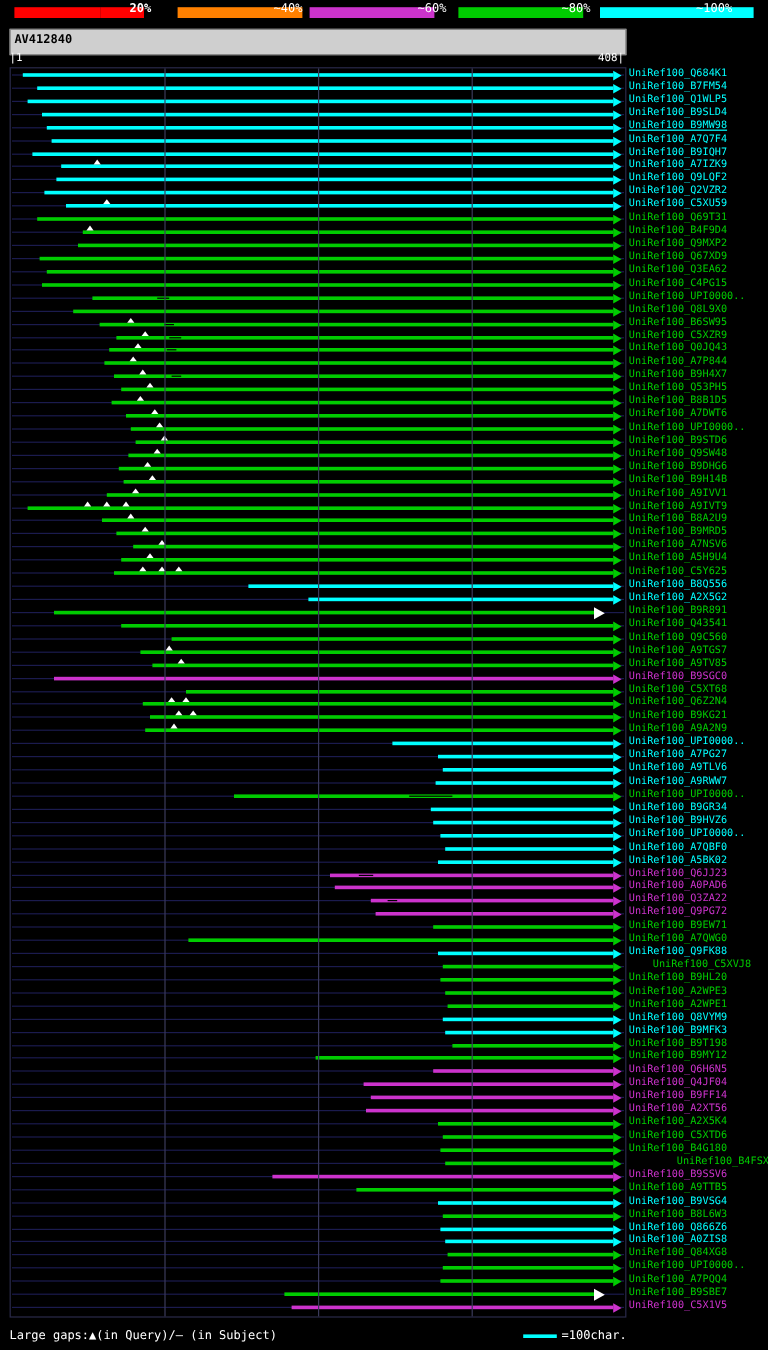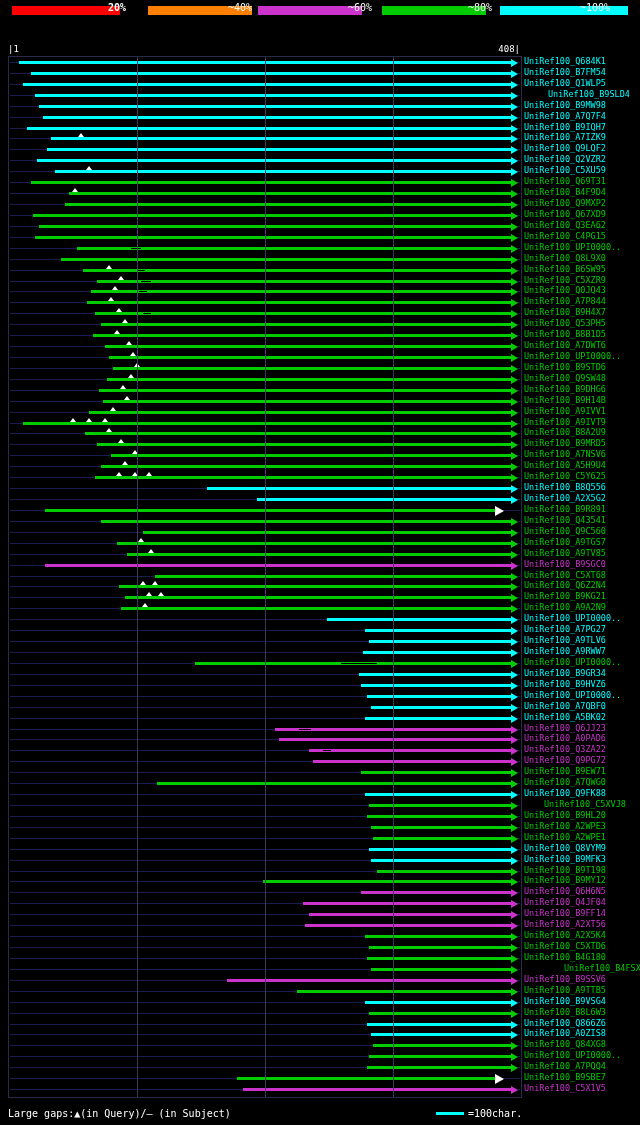--- a/index.html
+++ b/index.html
@@ -54,20 +54,23 @@
       <div class="seg" style="left: 258px; width: 104px; background: rgb(204, 51, 204);"></div>
       <div class="seg" style="left: 382px; width: 104px; background: rgb(0, 204, 0);"></div>
       <div class="seg" style="left: 500px; width: 128px; background: rgb(0, 255, 255);"></div>
       <div class="lbl" style="left: 108px; font-weight: bold;">20%</div>
       <div class="lbl" style="left: 228px;">~40%</div>
       <div class="lbl" style="left: 348px;">~60%</div>
       <div class="lbl" style="left: 468px;">~80%</div>
       <div class="lbl" style="left: 580px;">~100%</div>
     </div>
 
+  <div class="qpanel">
+    <span class="qname">AV412840</span>
+  </div>
 
   <div class="ruler">
     <span class="tickleft">|1</span>
     <span class="tickright">408|</span>
   </div>
 
   <div class="grid">
     <div class="rows" id="rows">
         <div class="row" style="top: 1px;">
           <div class="baseline"></div>
@@ -589,22 +592,22 @@
       </div>
   <div class="vline" style="left: 128px;"></div>
       <div class="vline" style="left: 256px;"></div>
       <div class="vline" style="left: 384px;"></div>
     </div>
 
   <div class="labels" id="labels">
       <div class="lab" style="top: 1px; color: rgb(0, 255, 255);">UniRef100_Q684K1</div>
       <div class="lab" style="top: 12px; color: rgb(0, 255, 255);">UniRef100_B7FM54</div>
       <div class="lab" style="top: 23px; color: rgb(0, 255, 255);">UniRef100_Q1WLP5</div>
-      <div class="lab" style="top: 34px; color: rgb(0, 255, 255); margin-left: 24px;">UniRef100_B9SLD4</div>
-      <div class="lab" style="top: 45px; color: rgb(0, 255, 255);">UniRef100_B9MW98</div>
+      <div class="lab" style="top: 34px; color: rgb(0, 255, 255);">UniRef100_B9SLD4</div>
+      <div class="lab" style="top: 45px; color: rgb(0, 255, 255); text-decoration: underline;">UniRef100_B9MW98</div>
       <div class="lab" style="top: 56px; color: rgb(0, 255, 255);">UniRef100_A7Q7F4</div>
       <div class="lab" style="top: 67px; color: rgb(0, 255, 255);">UniRef100_B9IQH7</div>
       <div class="lab" style="top: 77px; color: rgb(0, 255, 255);">UniRef100_A7IZK9</div>
       <div class="lab" style="top: 88px; color: rgb(0, 255, 255);">UniRef100_Q9LQF2</div>
       <div class="lab" style="top: 99px; color: rgb(0, 255, 255);">UniRef100_Q2VZR2</div>
       <div class="lab" style="top: 110px; color: rgb(0, 255, 255);">UniRef100_C5XU59</div>
       <div class="lab" style="top: 121px; color: rgb(0, 204, 0);">UniRef100_Q69T31</div>
       <div class="lab" style="top: 132px; color: rgb(0, 204, 0);">UniRef100_B4F9D4</div>
       <div class="lab" style="top: 143px; color: rgb(0, 204, 0);">UniRef100_Q9MXP2</div>
       <div class="lab" style="top: 154px; color: rgb(0, 204, 0);">UniRef100_Q67XD9</div>

